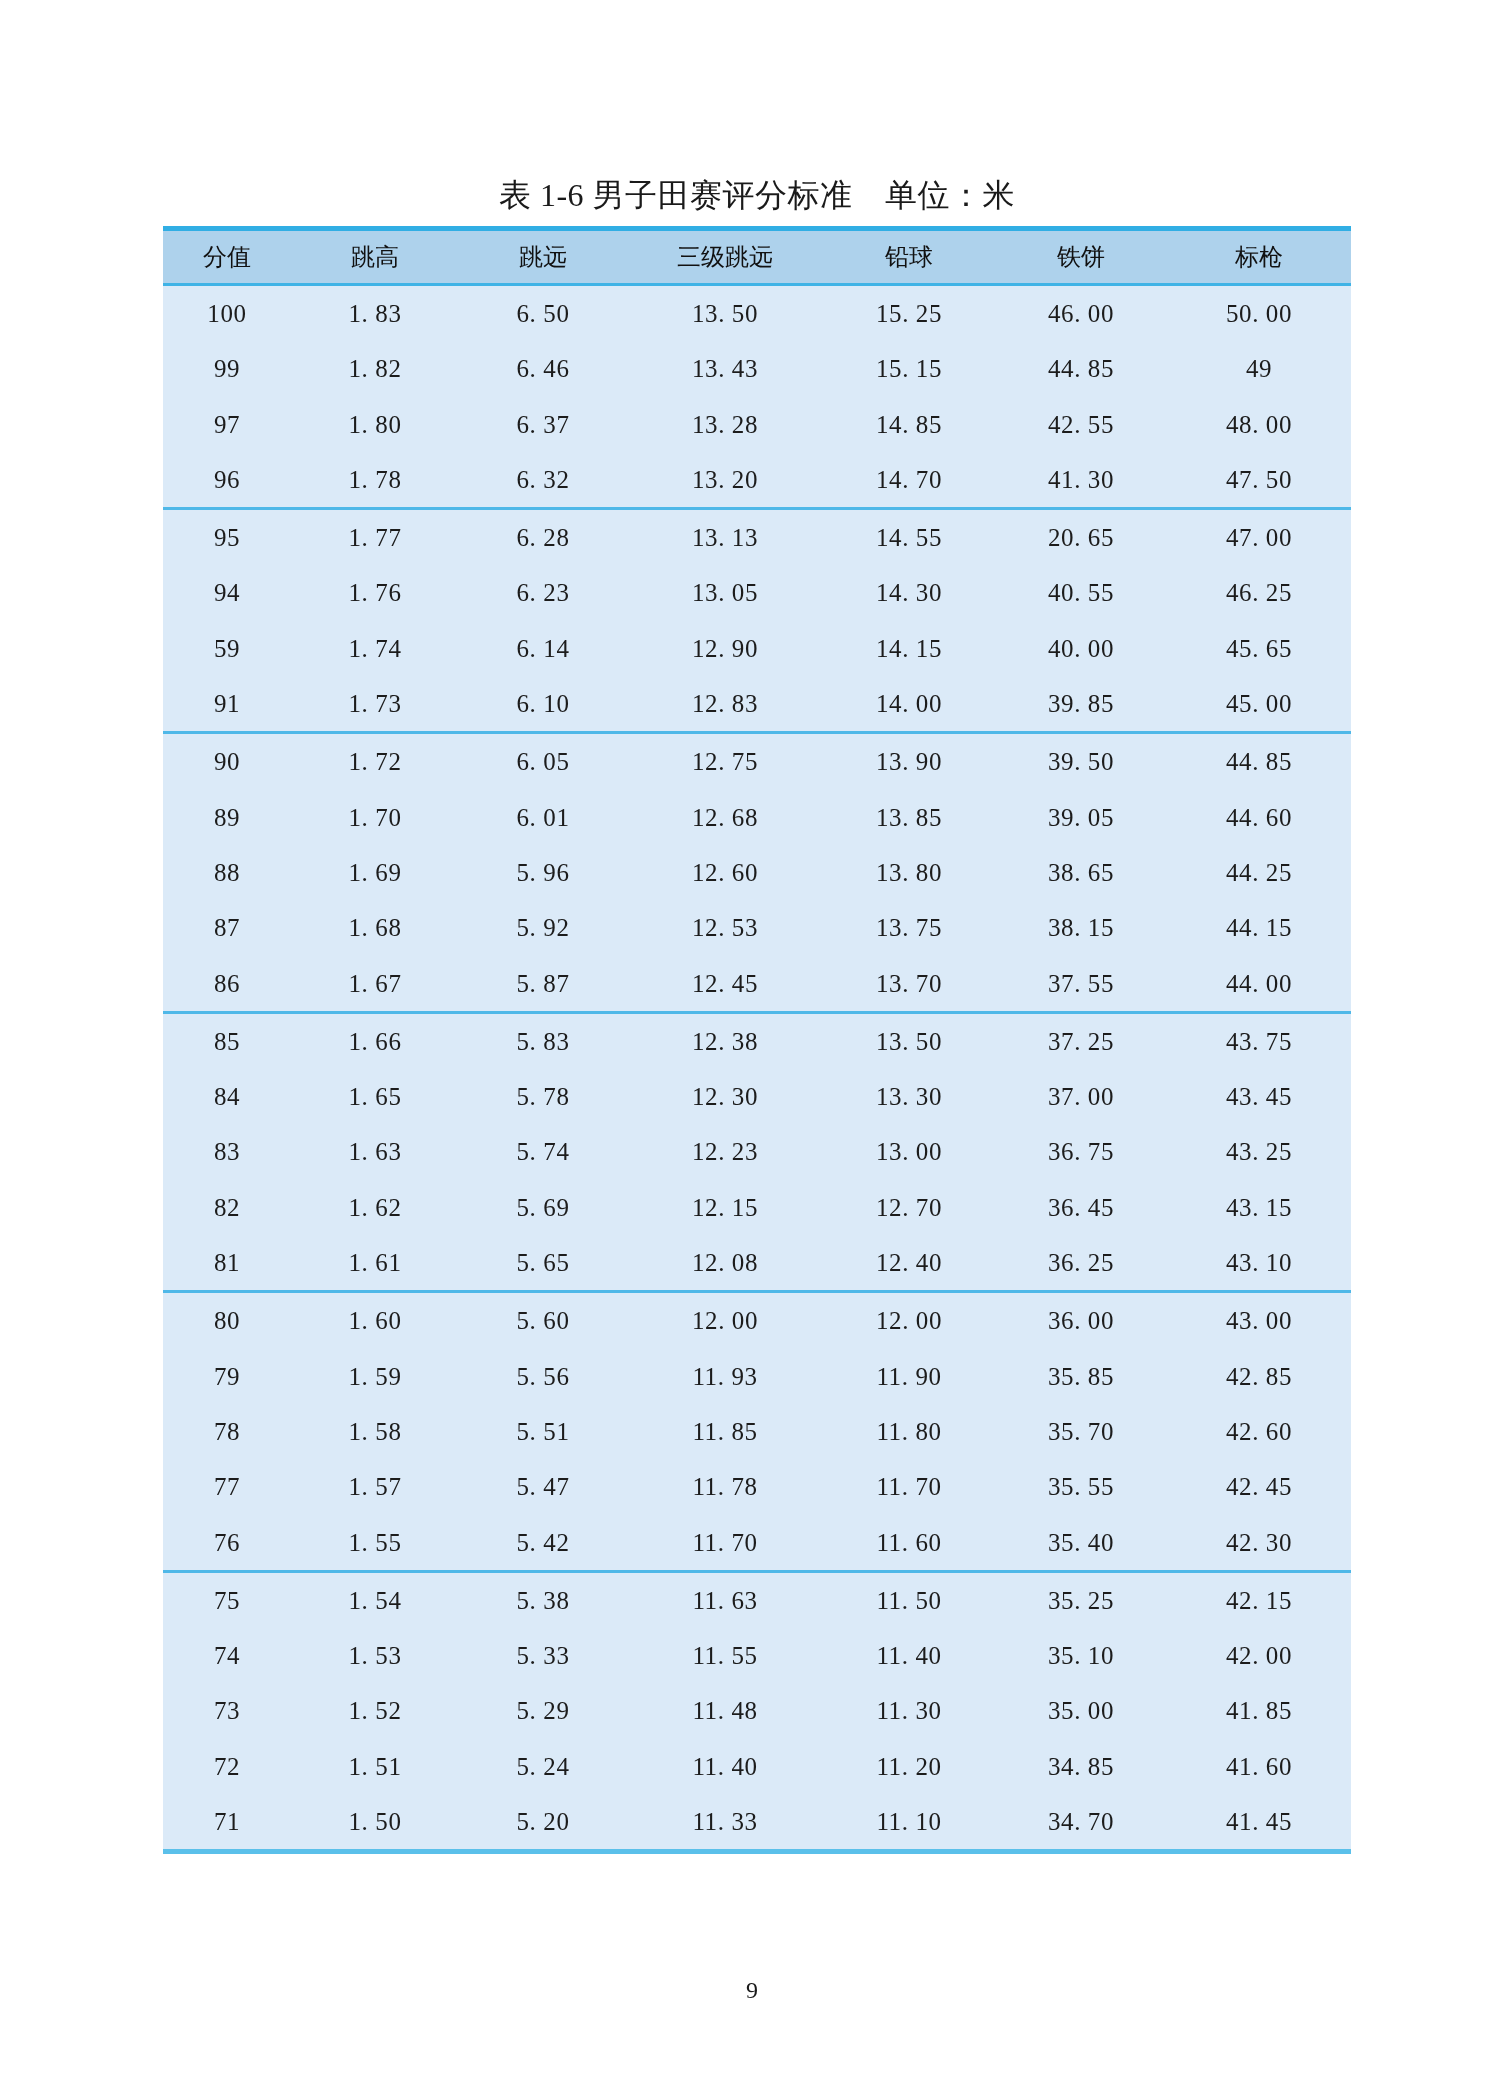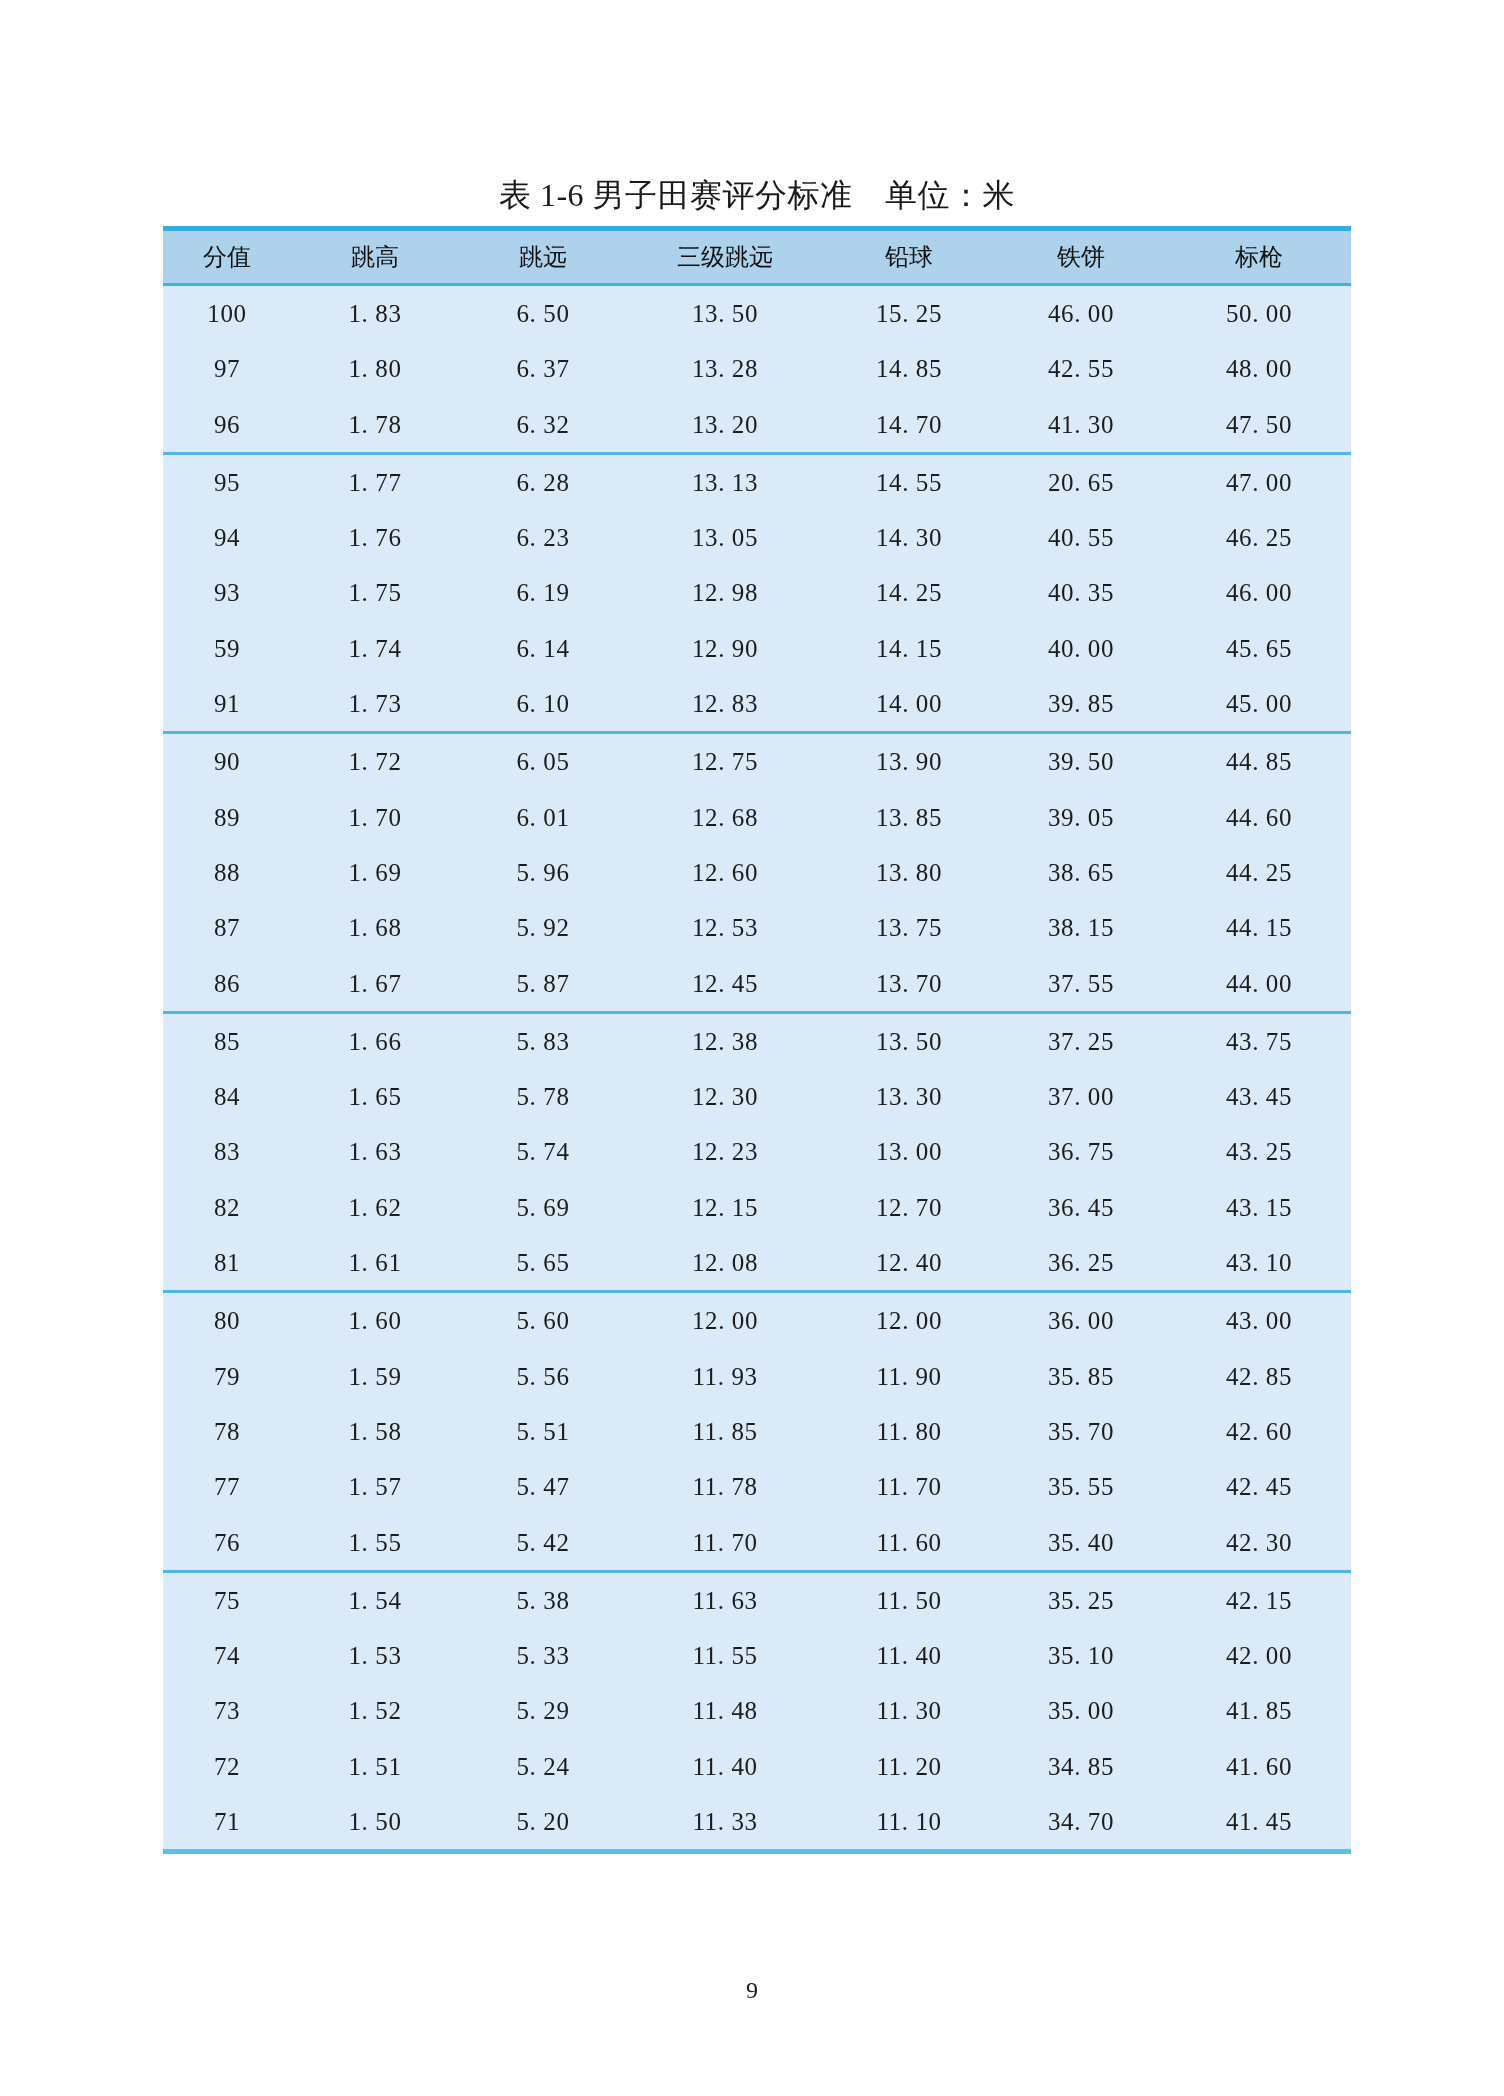--- a/index.html
+++ b/index.html
@@ -150,20 +150,29 @@
           <tr class="data-row">
             <td>100</td>
             <td>1. 83</td>
             <td>6. 50</td>
             <td>13. 50</td>
             <td>15. 25</td>
             <td>46. 00</td>
             <td>50. 00</td>
           </tr>
           <tr class="data-row">
+            <td>99</td>
+            <td>1. 82</td>
+            <td>6. 46</td>
+            <td>13. 43</td>
+            <td>15. 15</td>
+            <td>44. 85</td>
+            <td>49</td>
+          </tr>
+          <tr class="data-row">
             <td>97</td>
             <td>1. 80</td>
             <td>6. 37</td>
             <td>13. 28</td>
             <td>14. 85</td>
             <td>42. 55</td>
             <td>48. 00</td>
           </tr>
           <tr class="data-row group-end">
             <td>96</td>
@@ -186,29 +195,20 @@
           <tr class="data-row">
             <td>94</td>
             <td>1. 76</td>
             <td>6. 23</td>
             <td>13. 05</td>
             <td>14. 30</td>
             <td>40. 55</td>
             <td>46. 25</td>
           </tr>
           <tr class="data-row">
-            <td>93</td>
-            <td>1. 75</td>
-            <td>6. 19</td>
-            <td>12. 98</td>
-            <td>14. 25</td>
-            <td>40. 35</td>
-            <td>46. 00</td>
-          </tr>
-          <tr class="data-row">
             <td>59</td>
             <td>1. 74</td>
             <td>6. 14</td>
             <td>12. 90</td>
             <td>14. 15</td>
             <td>40. 00</td>
             <td>45. 65</td>
           </tr>
           <tr class="data-row group-end">
             <td>91</td>

